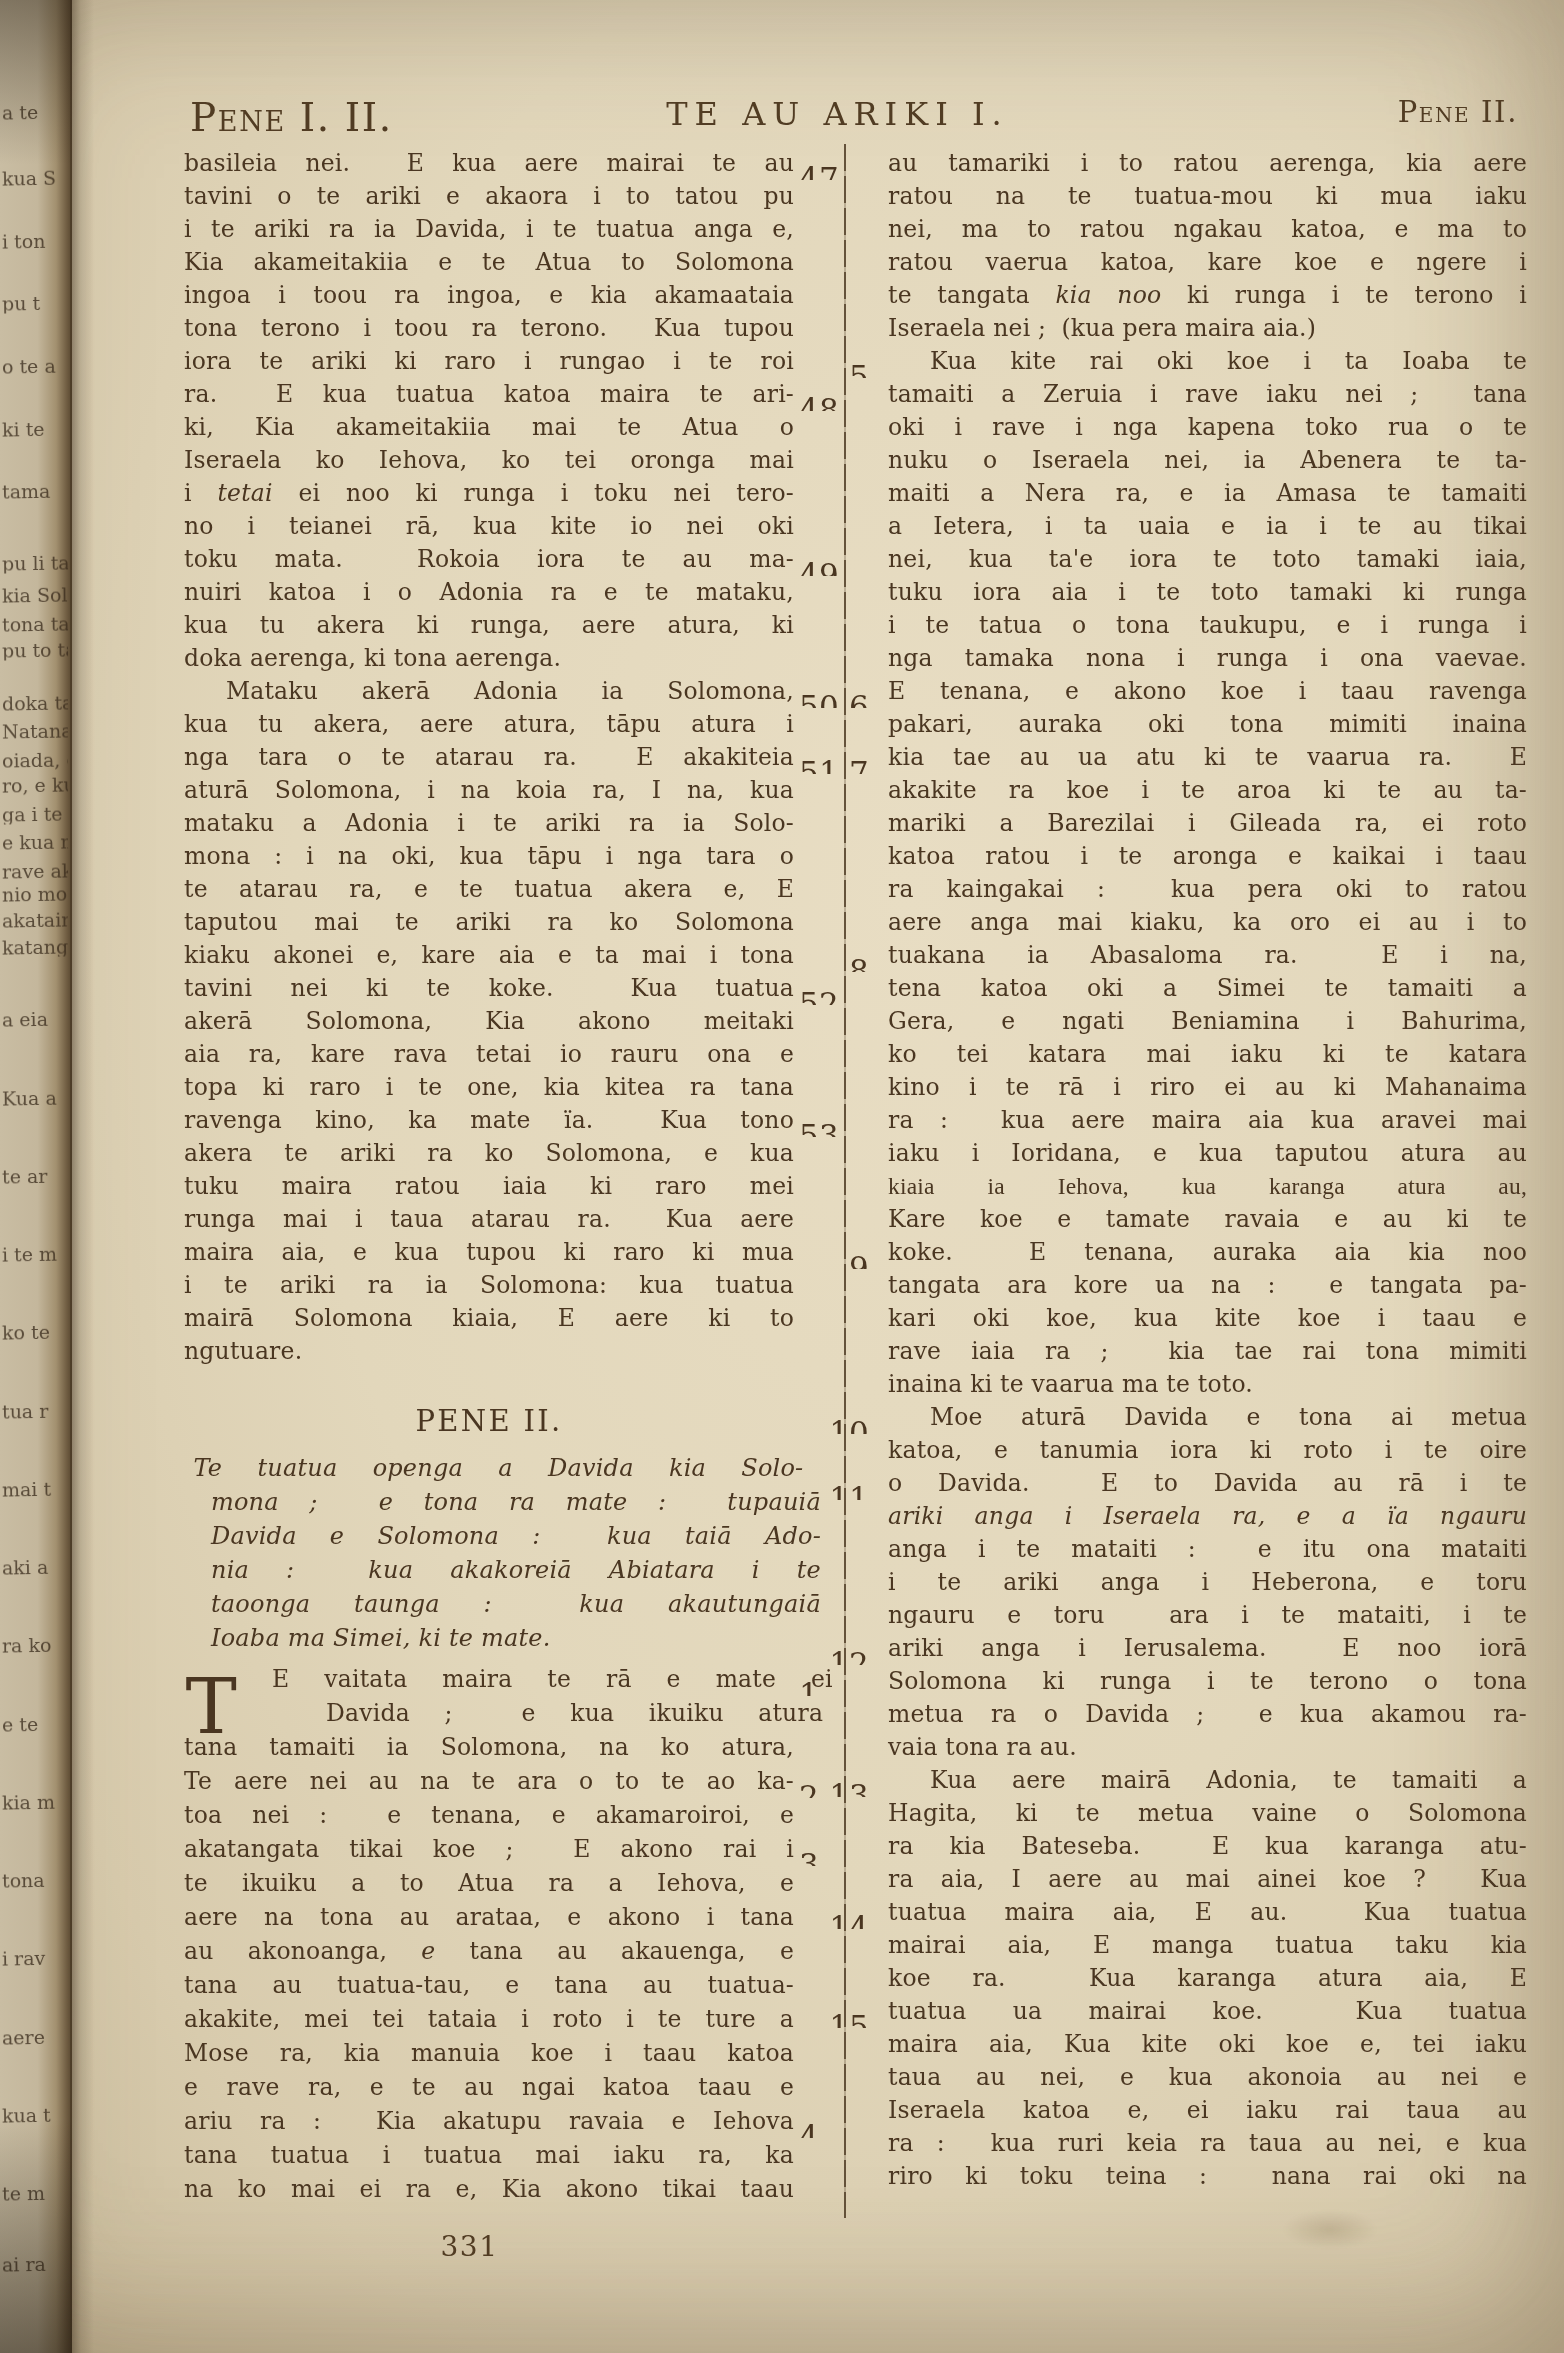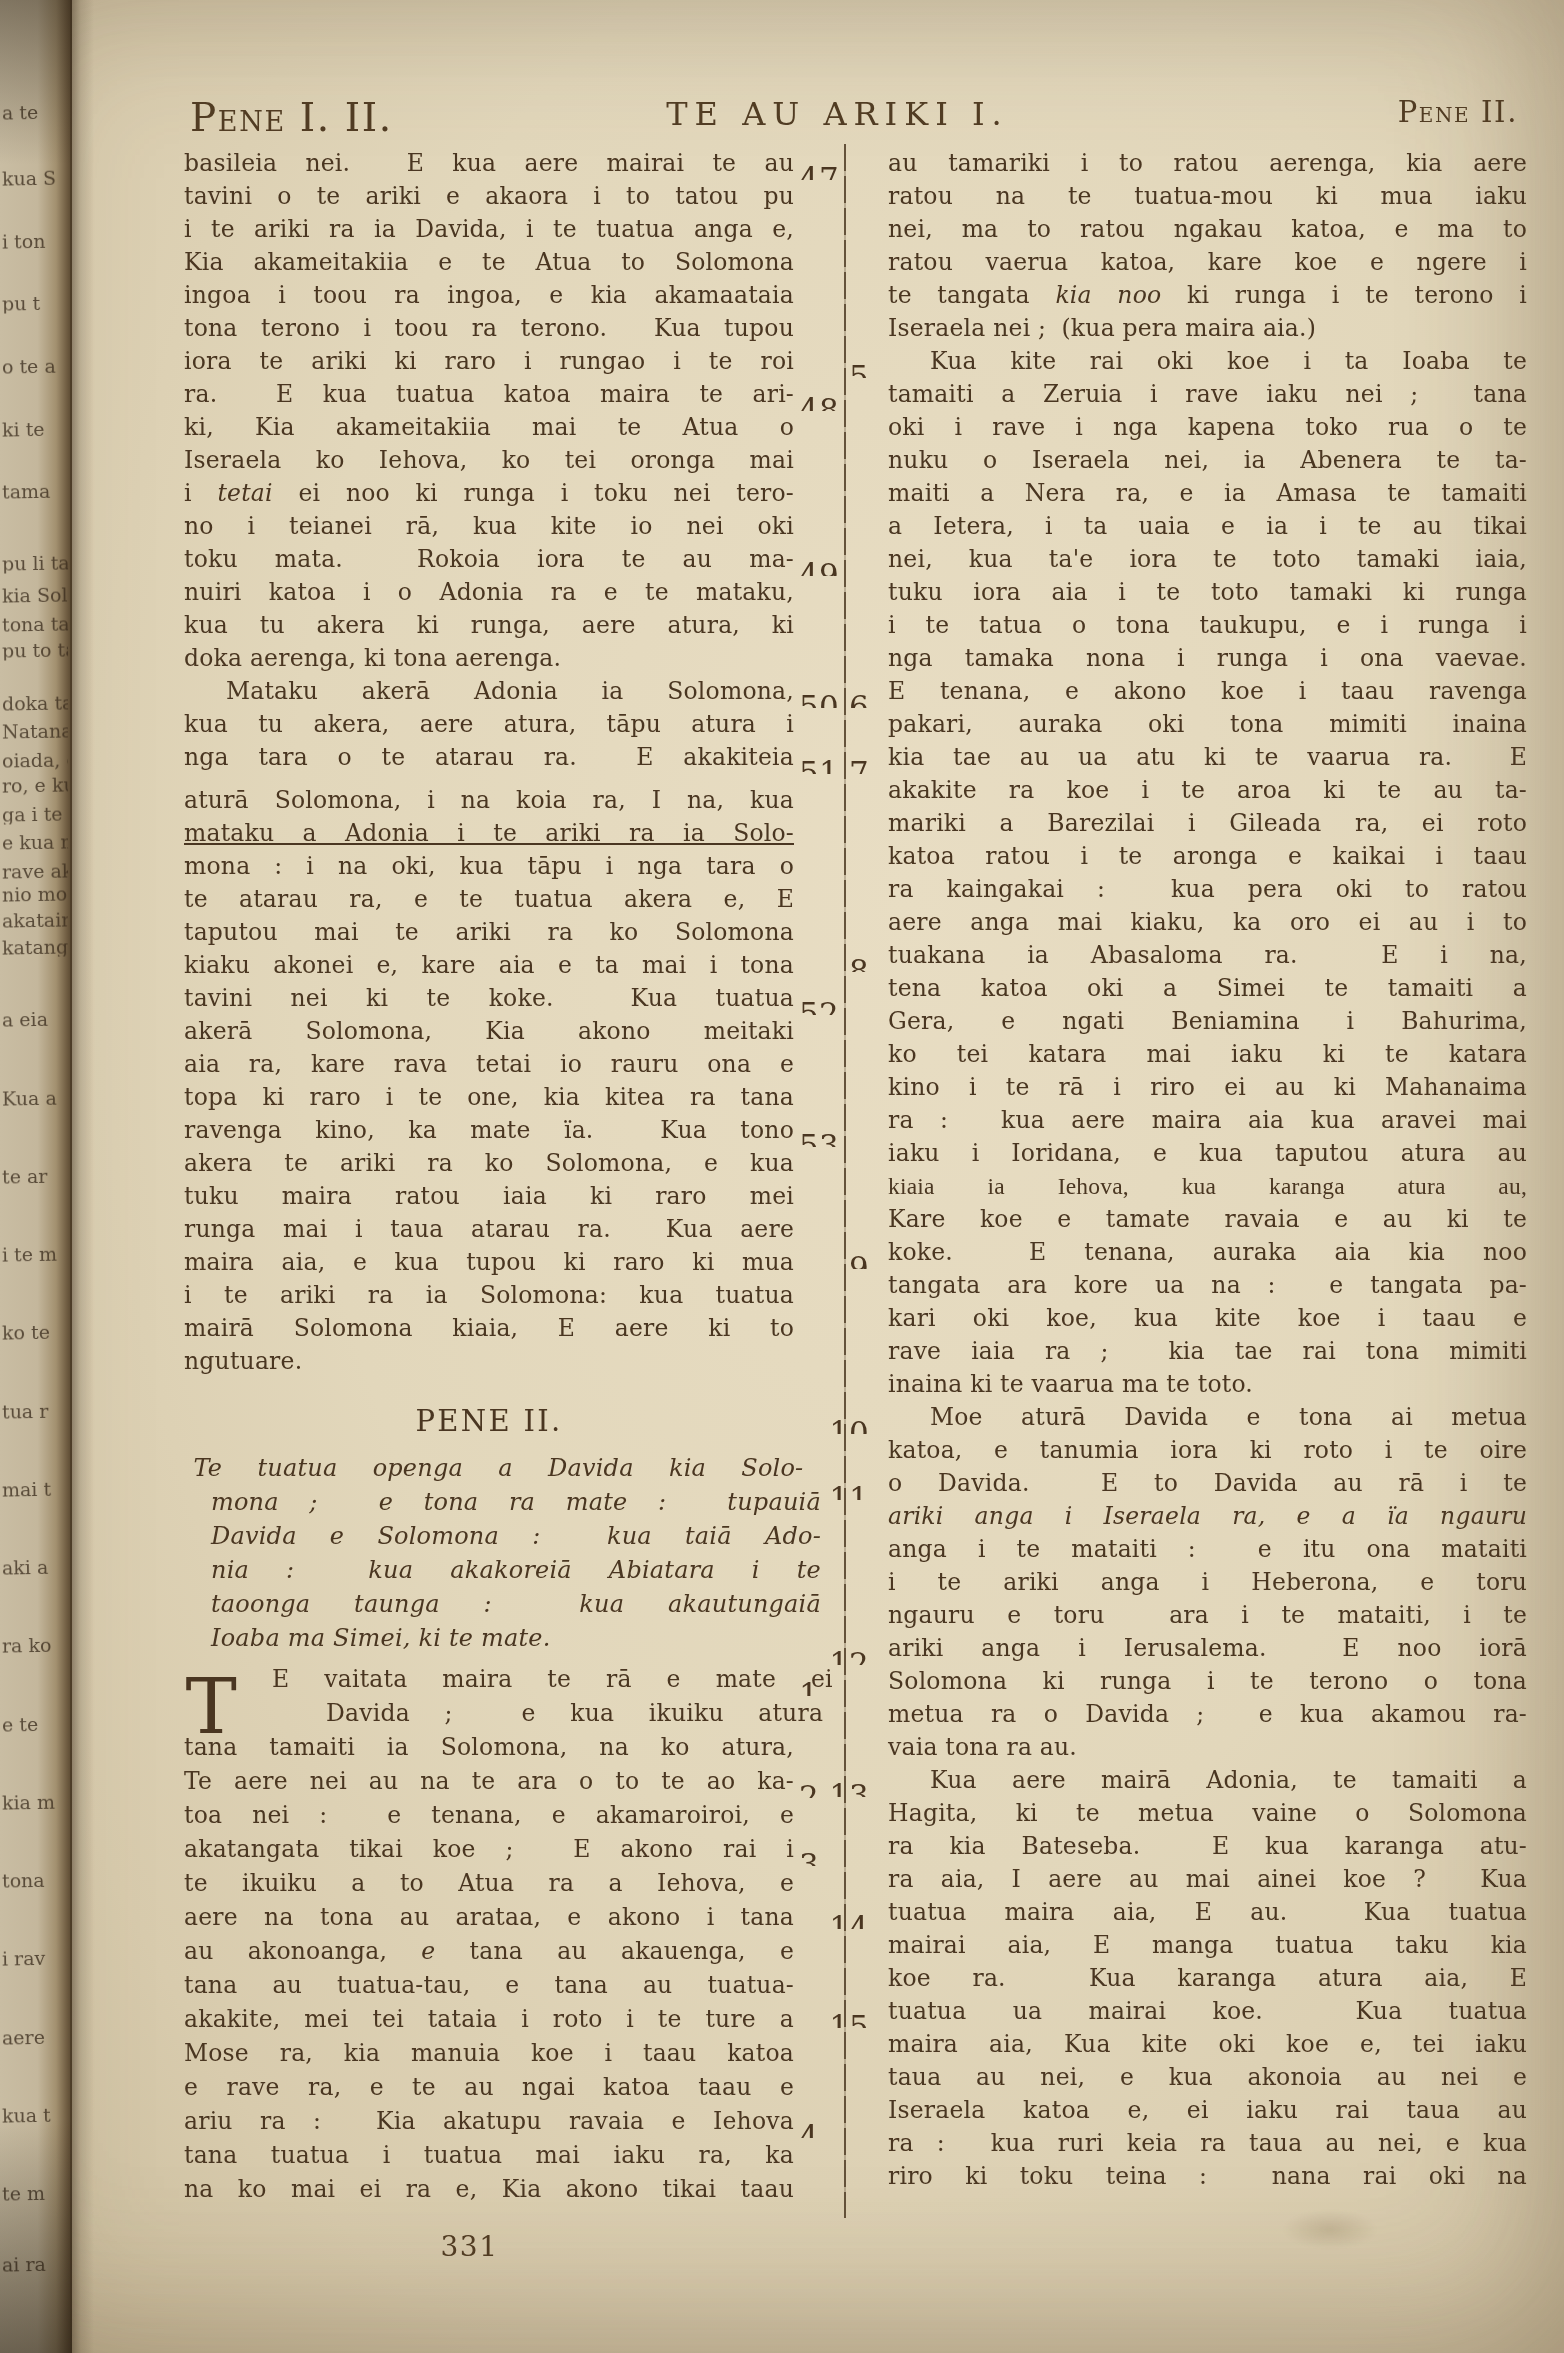--- a/index.html
+++ b/index.html
@@ -189,24 +189,24 @@
           <span class="lt">Mataku akerā Adonia ia Solomona,</span>
           <span class="v">50</span>
         </div>
         <div class="line" style="height: 33px; line-height: 33px;">
           <span class="lt">kua tu akera, aere atura, tāpu atura i</span>
         </div>
         <div class="line" style="height: 33px; line-height: 33px;">
           <span class="lt">nga tara o te atarau ra.  E akakiteia</span>
           <span class="v">51</span>
         </div>
-        <div class="line" style="height: 33px; line-height: 33px; margin-top: 10px;">
+        <div class="line" style="height: 33px; line-height: 33px;">
           <span class="lt">aturā Solomona, i na koia ra, I na, kua</span>
         </div>
-        <div class="line" style="height: 33px; line-height: 33px; text-decoration: underline;">
+        <div class="line" style="height: 33px; line-height: 33px;">
           <span class="lt">mataku a Adonia i te ariki ra ia Solo-</span>
         </div>
         <div class="line" style="height: 33px; line-height: 33px;">
           <span class="lt">mona : i na oki, kua tāpu i nga tara o</span>
         </div>
         <div class="line" style="height: 33px; line-height: 33px;">
           <span class="lt">te atarau ra, e te tuatua akera e, E</span>
         </div>
         <div class="line" style="height: 33px; line-height: 33px;">
           <span class="lt">taputou mai te ariki ra ko Solomona</span>

